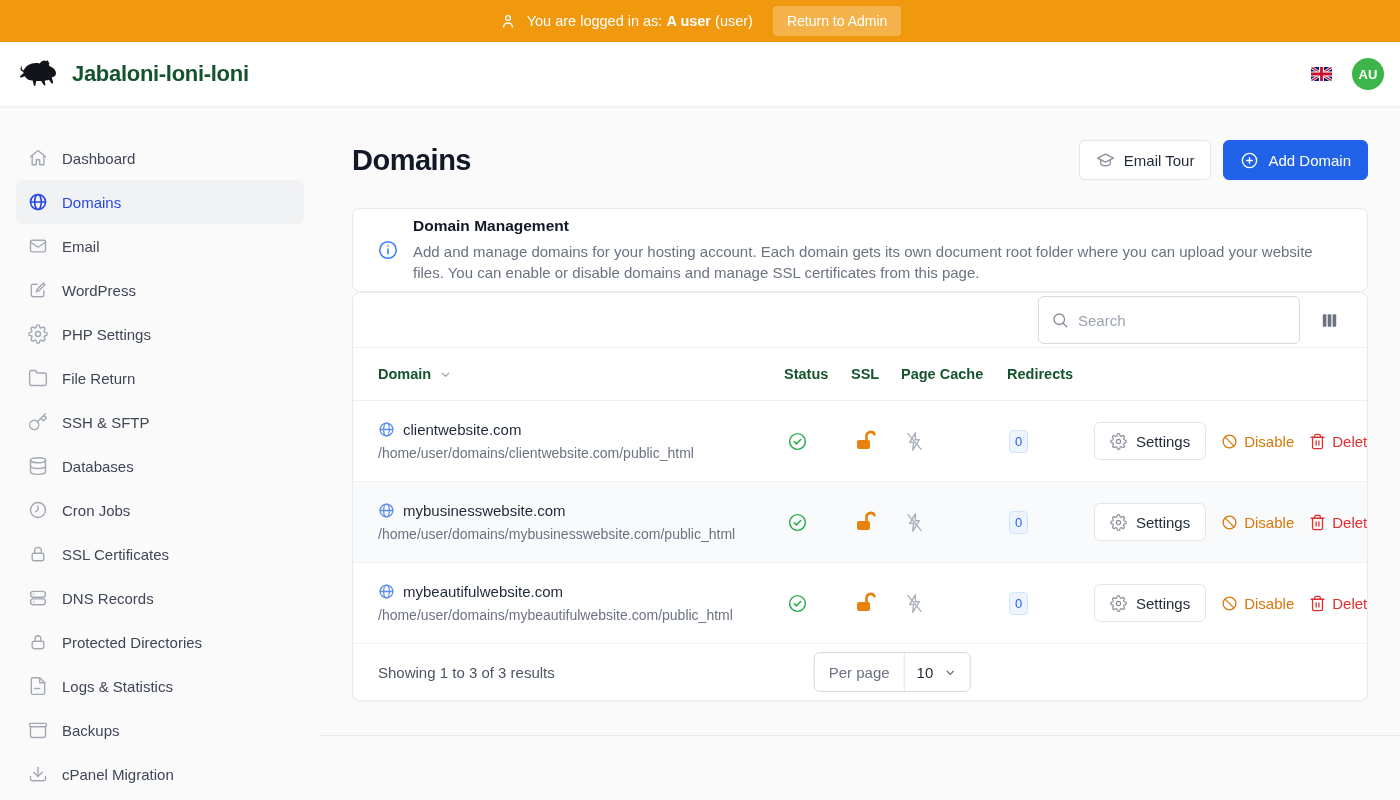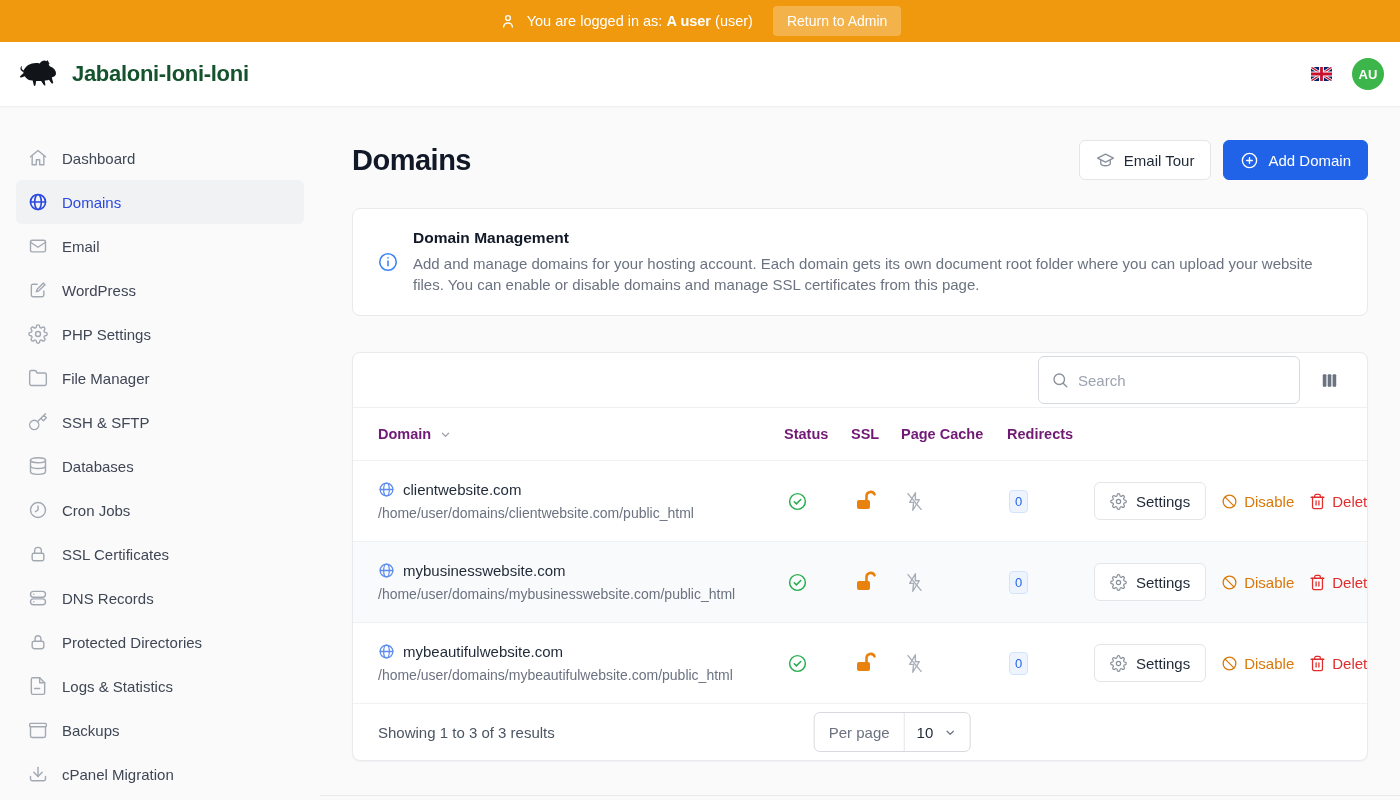--- a/index.html
+++ b/index.html
@@ -33,35 +33,35 @@
   
   .main-head { display:flex; align-items:center; justify-content:space-between; height:40px; margin-bottom:28px; }
   .page-title { font-size:29px; font-weight:700; color:#111827; letter-spacing:-0.5px; }
   .head-actions { display:flex; gap:12px; }
   .btn { display:flex; align-items:center; gap:9px; height:40px; padding:0 16px; border-radius:6px; font-size:15px; font-family:inherit; cursor:pointer; }
   .btn-secondary { background:#fff; border:1px solid #E3E5E8; color:#1F2937; }
   .btn-secondary svg { color:#8A909B; }
   .btn-primary { background:#2163E8; border:1px solid #2163E8; color:#fff; font-weight:500;align-items:center; }
 
   
-  .info-card { background:#fff; border:1px solid #E8EAED; border-radius:8px; padding:20px 24px; display:flex; align-items:center; gap:14px; margin-bottom:36px; }
+  .info-card { background:#fff; border:1px solid #E8EAED; border-radius:8px; padding:8px 24px; display:flex; align-items:center; gap:14px; }
   .info-icon { color:#3B82F6; }
   .info-title { font-size:15.5px; font-weight:700; color:#111827; margin-bottom:6px; }
   .info-desc { font-size:15px; color:#6B7280; line-height:1.4; max-width:980px; }
 
   
   .table-card { background:#fff; border:1px solid #E8EAED; border-radius:8px; box-shadow:0 1px 2px rgba(16,24,40,0.04); overflow:hidden; }
   .table-toolbar { height:54px; display:flex; align-items:center; justify-content:flex-end; gap:18px; padding:0 26px 0 16px; }
   .search-box { width:262px; height:48px; border:1px solid #D6D9DE; border-radius:6px; display:flex; align-items:center; gap:9px; padding:0 12px; color:#9CA3AF; }
   .search-box input { border:none; outline:none; width:100%; font-size:15px; font-family:inherit; color:#374151; background:transparent; }
   .search-box input::placeholder { color:#9CA3AF; }
   .cols-btn { background:none; border:none; cursor:pointer; padding:2px; }
 
   .tgrid { display:grid; grid-template-columns:1fr 67px 50px 106px 77px 267px; align-items:center; padding:0 16px 0 25px; }
-  .thead { height:54px; border-top:1px solid #EEF0F2; border-bottom:1px solid #EEF0F2; font-size:14.5px; font-weight:700; color:#701a75; }
+  .thead { height:54px; border-top:1px solid #EEF0F2; border-bottom:1px solid #EEF0F2; font-size:14.5px; font-weight:700; color:#14532d; }
   .th-domain { display:flex; align-items:center; gap:7px; cursor:pointer; }
   .th-domain svg { color:#9CA3AF; }
 
   .trow { height:81px; border-bottom:1px solid #F0F1F3; }
   .trow.alt { background:#F9FAFB; }
   .domain-name { display:flex; align-items:center; gap:8px; font-size:15px; color:#1F2937; margin-bottom:7px; }
   .domain-name svg { color:#5C8DEE; }
   .domain-path { font-size:14px; color:#6B7280; }
   .cell-icon { padding-left:3px; }
   .badge { display:inline-block; min-width:17px; text-align:center; font-size:13px; color:#2563EB; background:#EEF4FE; border:1px solid #D3E3FB; border-radius:4px; padding:3px 5px; margin-left:2px; }
@@ -166,21 +166,21 @@
           </svg>
         </span>
       <span>PHP Settings</span>
     </div>
     <div class="side-item">
       <span>
           <svg width="20" height="20" viewBox="0 0 24 24" fill="none" stroke="currentColor" stroke-width="1.7" stroke-linecap="round" stroke-linejoin="round">
             <path d="M22 19a2 2 0 0 1-2 2H4a2 2 0 0 1-2-2V5a2 2 0 0 1 2-2h5l2 3h9a2 2 0 0 1 2 2z"></path>
           </svg>
         </span>
-      <span>File Manager</span>
+      <span>File Return</span>
     </div>
     <div class="side-item">
       <span>
           <svg width="20" height="20" viewBox="0 0 24 24" fill="none" stroke="currentColor" stroke-width="1.7" stroke-linecap="round" stroke-linejoin="round">
             <path d="M21 2l-2 2m-7.61 7.61a5.5 5.5 0 1 1-7.78 7.78 5.5 5.5 0 0 1 7.78-7.78zm0 0L15.5 7.5m0 0l3 3L22 7l-3-3m-3.5 3.5L19 4"></path>
           </svg>
         </span>
       <span>SSH &amp; SFTP</span>
     </div>
     <div class="side-item">

